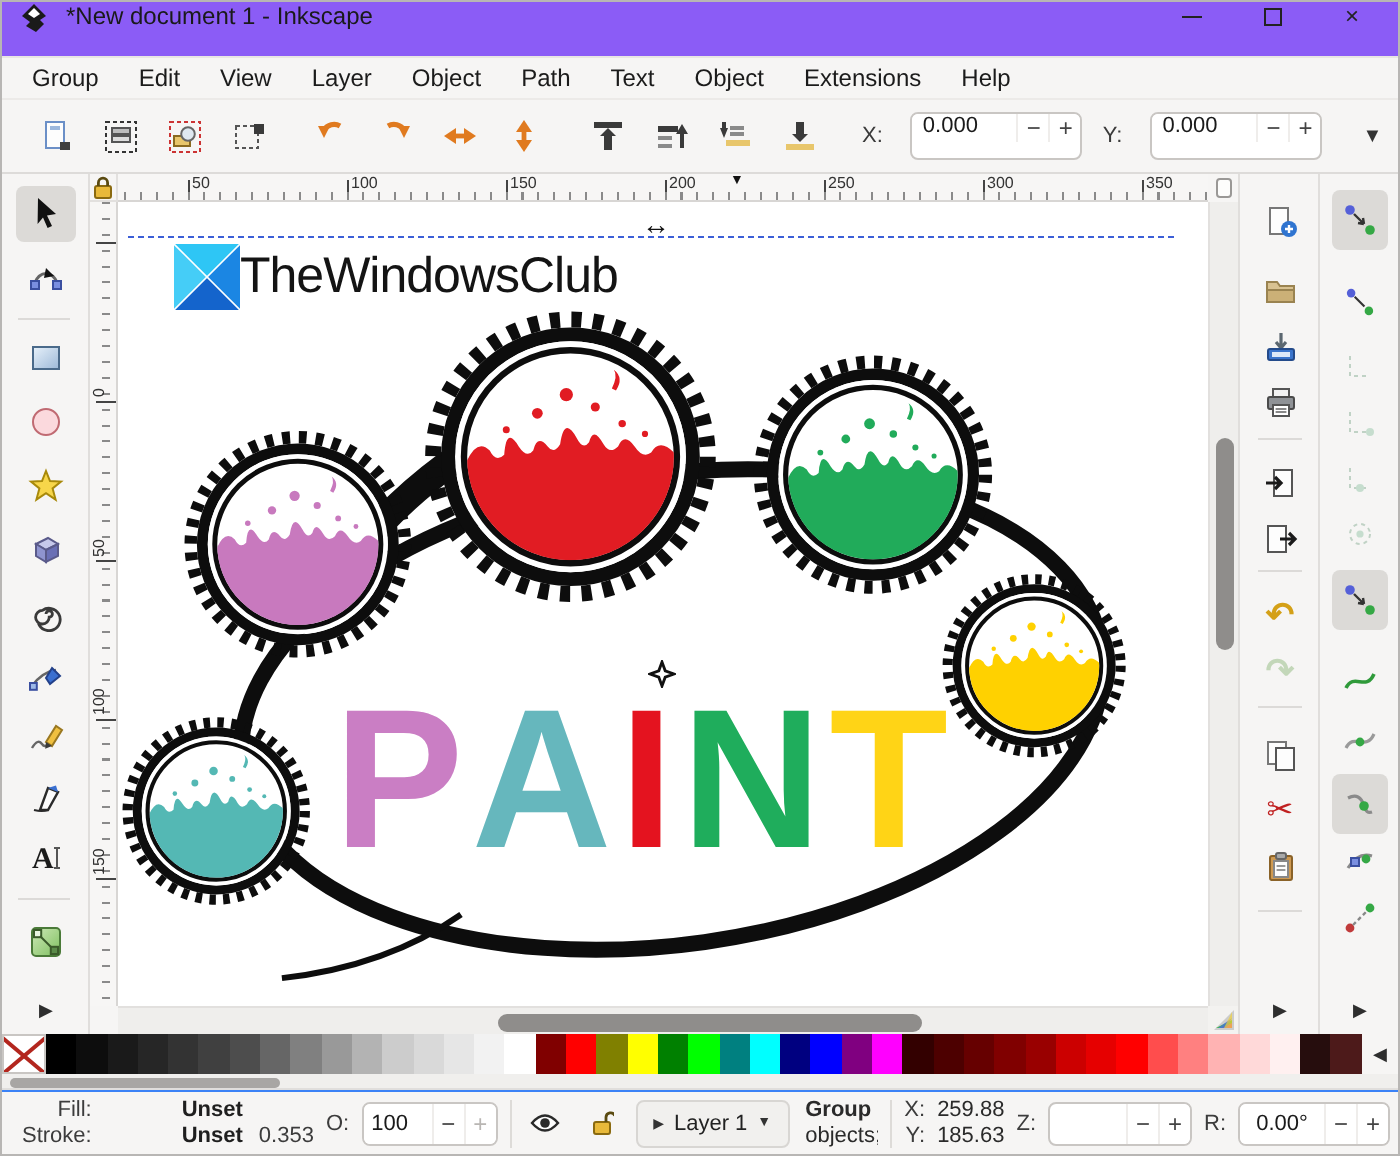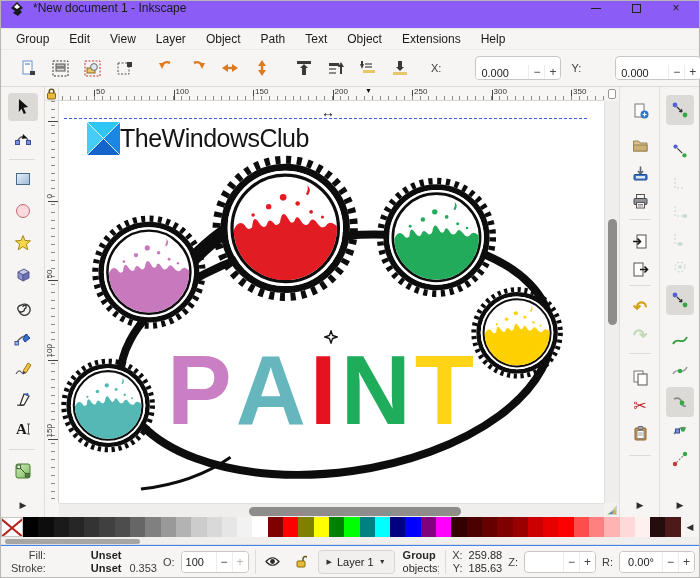--- a/index.html
+++ b/index.html
@@ -18,21 +18,21 @@
   
   .menubar { height:20px; background:#f6f5f4; display:flex; align-items:center; padding:0 6px; gap:2px; flex:0 0 20px;}
   .menuitem { font-size:12px; color:#1b1b1b; padding:1px 9px; border-radius:3px;}
 
   
   .toolbar { height:38px; background:#f6f5f4; border-top:1px solid #eceae8; border-bottom:1px solid #dddbd9; display:flex; align-items:center; padding:0 6px; flex:0 0 38px; }
   .tbgroup { display:flex; align-items:center; gap:10px; padding:0 10px;}
   .tbsep { width:1px; height:24px; background:#d8d6d3; }
   .tbicon { width:22px; height:22px; display:flex; align-items:center; justify-content:center; }
   .spinlabel { font-size:11px; color:#3a3a3a; margin-right:4px;}
-  .spin { display:flex; align-items:flex-end; background:#fff; border:1px solid #cclear1c6c3; border:1px solid #c9c6c3; border-radius:4px; height:24px; overflow:hidden;margin-left:20px;}
+  .spin { display:flex; align-items:flex-start; background:#fff; border:1px solid #cclear1c6c3; border:1px solid #c9c6c3; border-radius:4px; height:24px; overflow:hidden;}
   .spin input { border:none; outline:none; font-size:11px; padding:0 5px; font-family:"Liberation Sans",sans-serif; color:#1a1a1a; background:#fff;}
   .sbtn { width:16px; display:flex; align-items:center; justify-content:center; font-size:12px; color:#444; border-left:1px solid #efedeb; background:#fff;}
   .sbtn.dim { color:#b9b6b3; }
   .tb-overflow { margin-left:auto; font-size:10px; color:#333; padding:0 10px;}
 
   
   .workspace { flex:1 1 auto; display:flex; min-height:0; }
   .dock { width:44px; background:#f6f5f4; border-right:1px solid #e0dedc; position:relative; flex:0 0 44px;}
   .dockitem { position:absolute; left:7px; width:30px; height:28px; display:flex; align-items:center; justify-content:center; border-radius:4px;}
   .dockitem.active { background:#dcdad7; }

